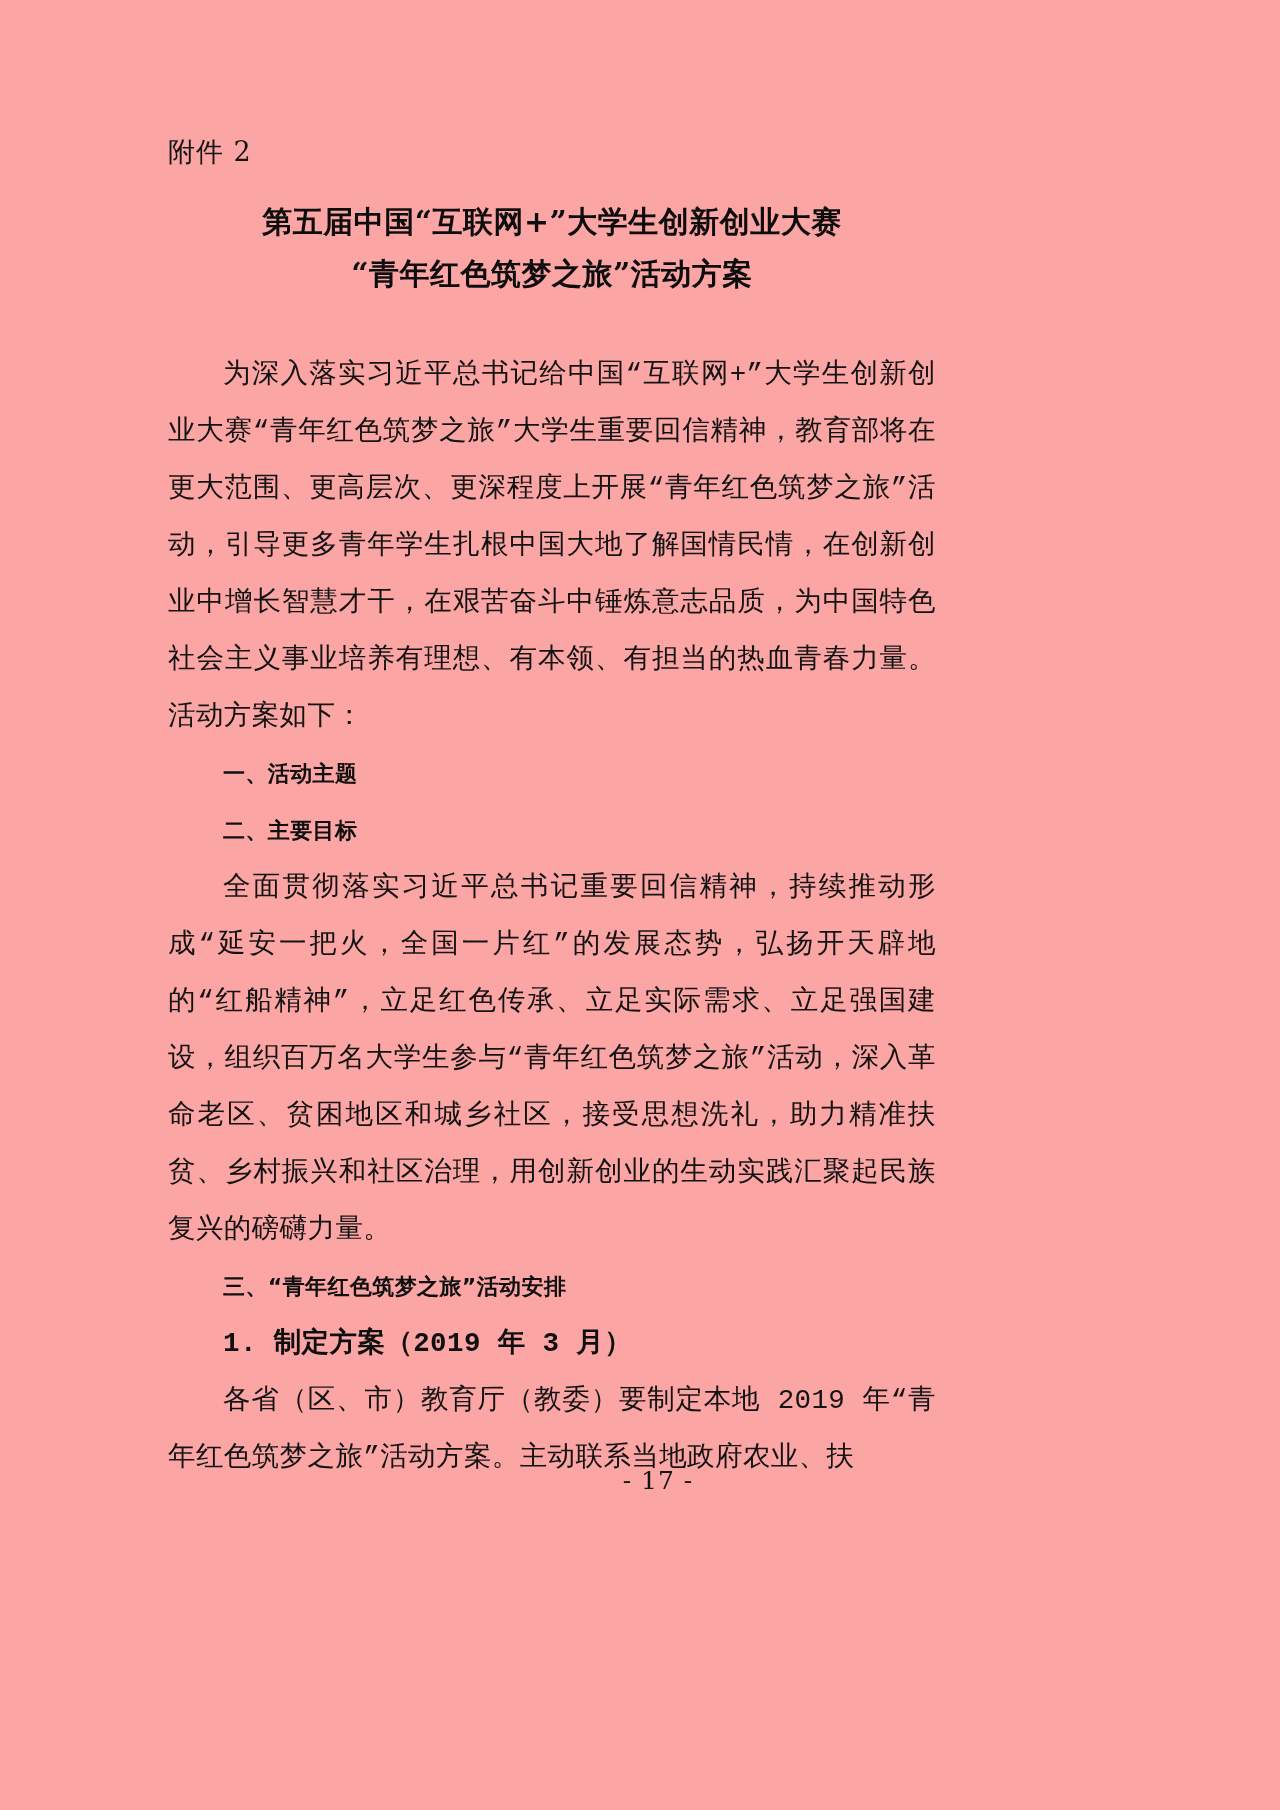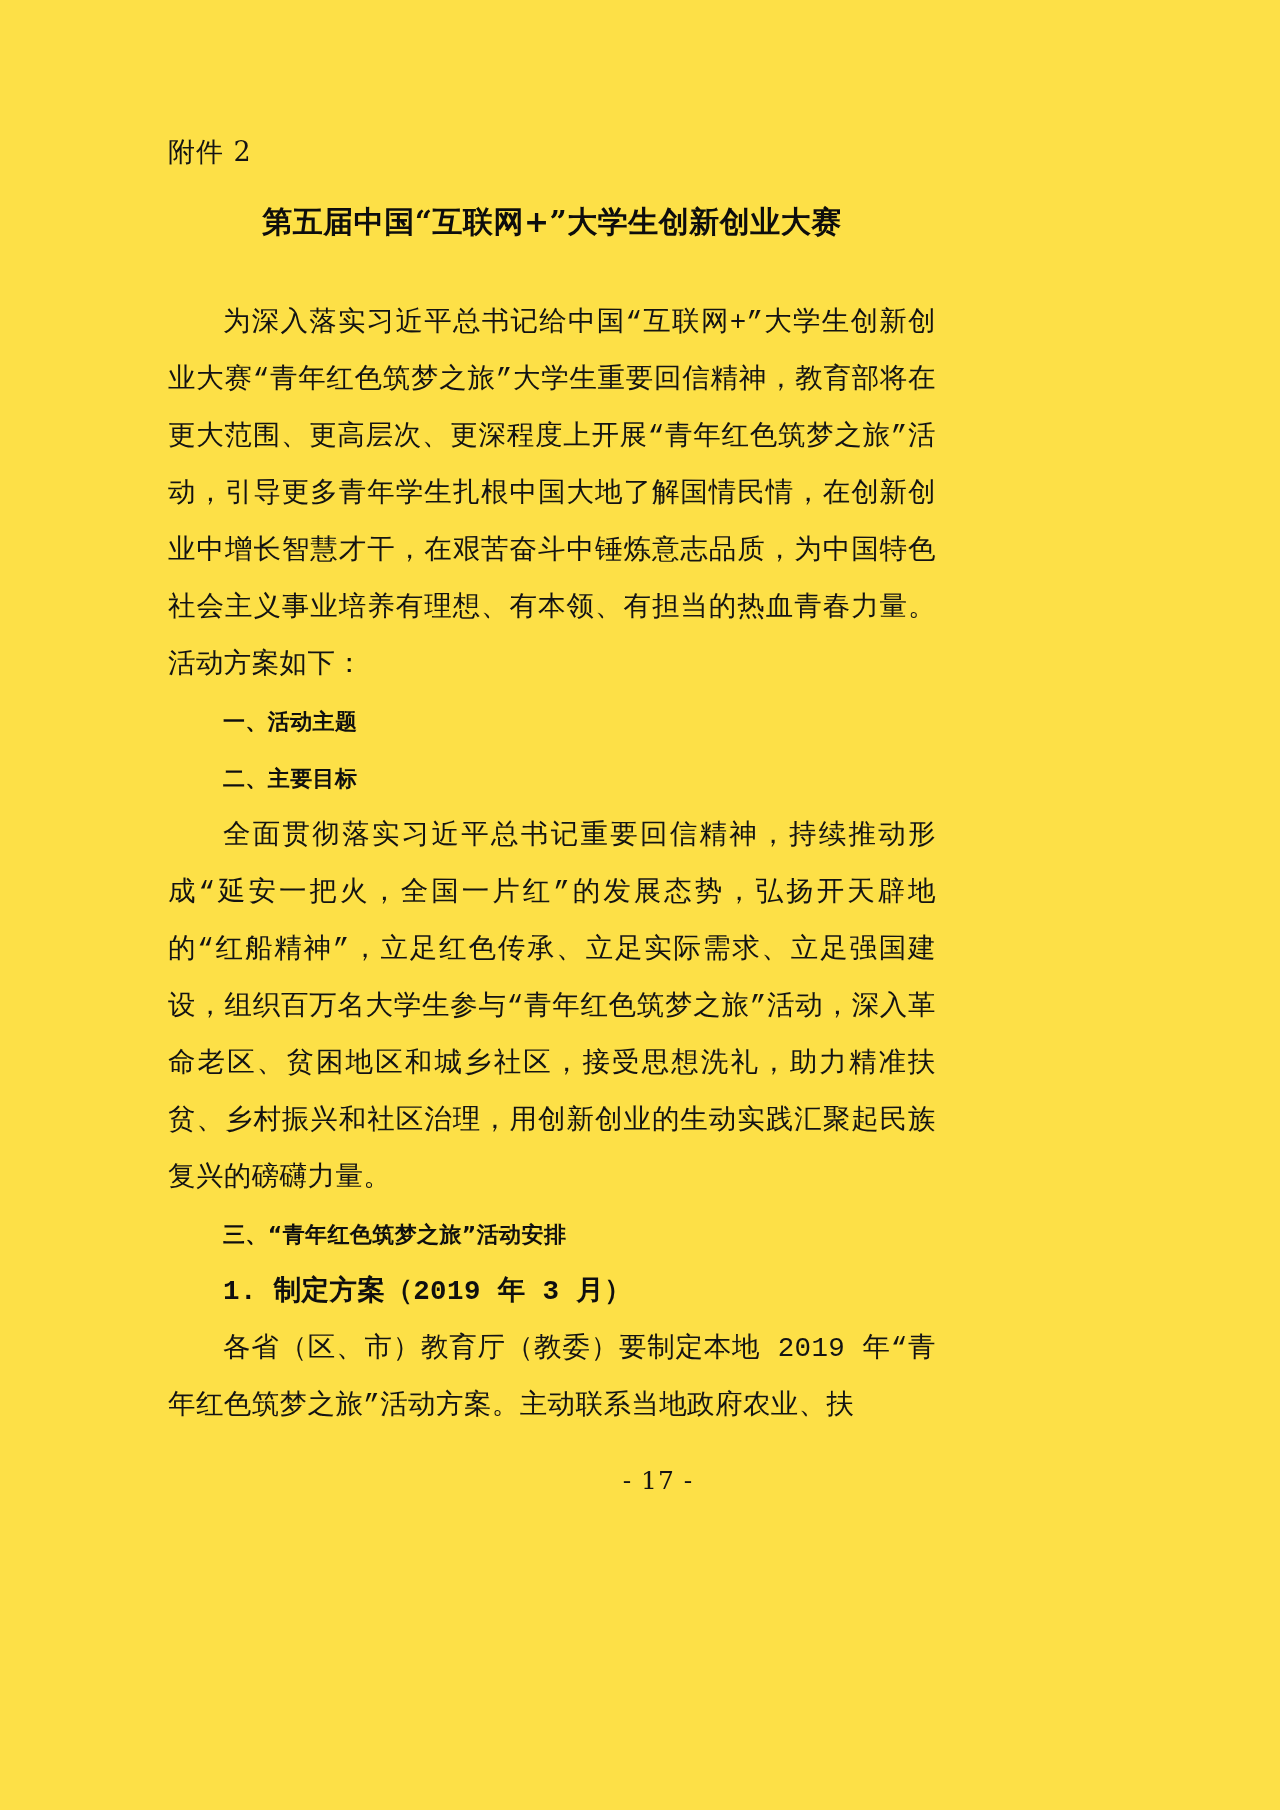--- a/index.html
+++ b/index.html
@@ -4,21 +4,21 @@
 <style>
   html, body {
     margin: 0;
     padding: 0;
     background: #ffffff;
   }
   .page {
     position: relative;
     width: 1280px;
     height: 1810px;
-    background: #fde047;
+    background: #fca5a5;
     box-sizing: border-box;
     font-family: "DejaVu Serif", serif;
     color: #121212;
     overflow: hidden;
   }
   .content {
     position: absolute;
     left: 168px;
     top: 130px;
     width: 768px;
@@ -104,20 +104,21 @@
 <body>
 
 <div class="page">
 
   <div class="content">
 
     <div class="attachment-label">附件 2</div>
 
     <div class="title-block">
       <span class="title-line">第五届中国“互联网+”大学生创新创业大赛</span>
+      <span class="title-line">“青年红色筑梦之旅”活动方案</span>
     </div>
 
     <div class="body-block">
 
       <p class="para">为深入落实习近平总书记给中国“互联网+”大学生创新创业大赛“青年红色筑梦之旅”大学生重要回信精神，教育部将在更大范围、更高层次、更深程度上开展“青年红色筑梦之旅”活动，引导更多青年学生扎根中国大地了解国情民情，在创新创业中增长智慧才干，在艰苦奋斗中锤炼意志品质，为中国特色社会主义事业培养有理想、有本领、有担当的热血青春力量。活动方案如下：</p>
 
       <p class="heading">一、活动主题</p>
 
 
       <p class="heading">二、主要目标</p>

